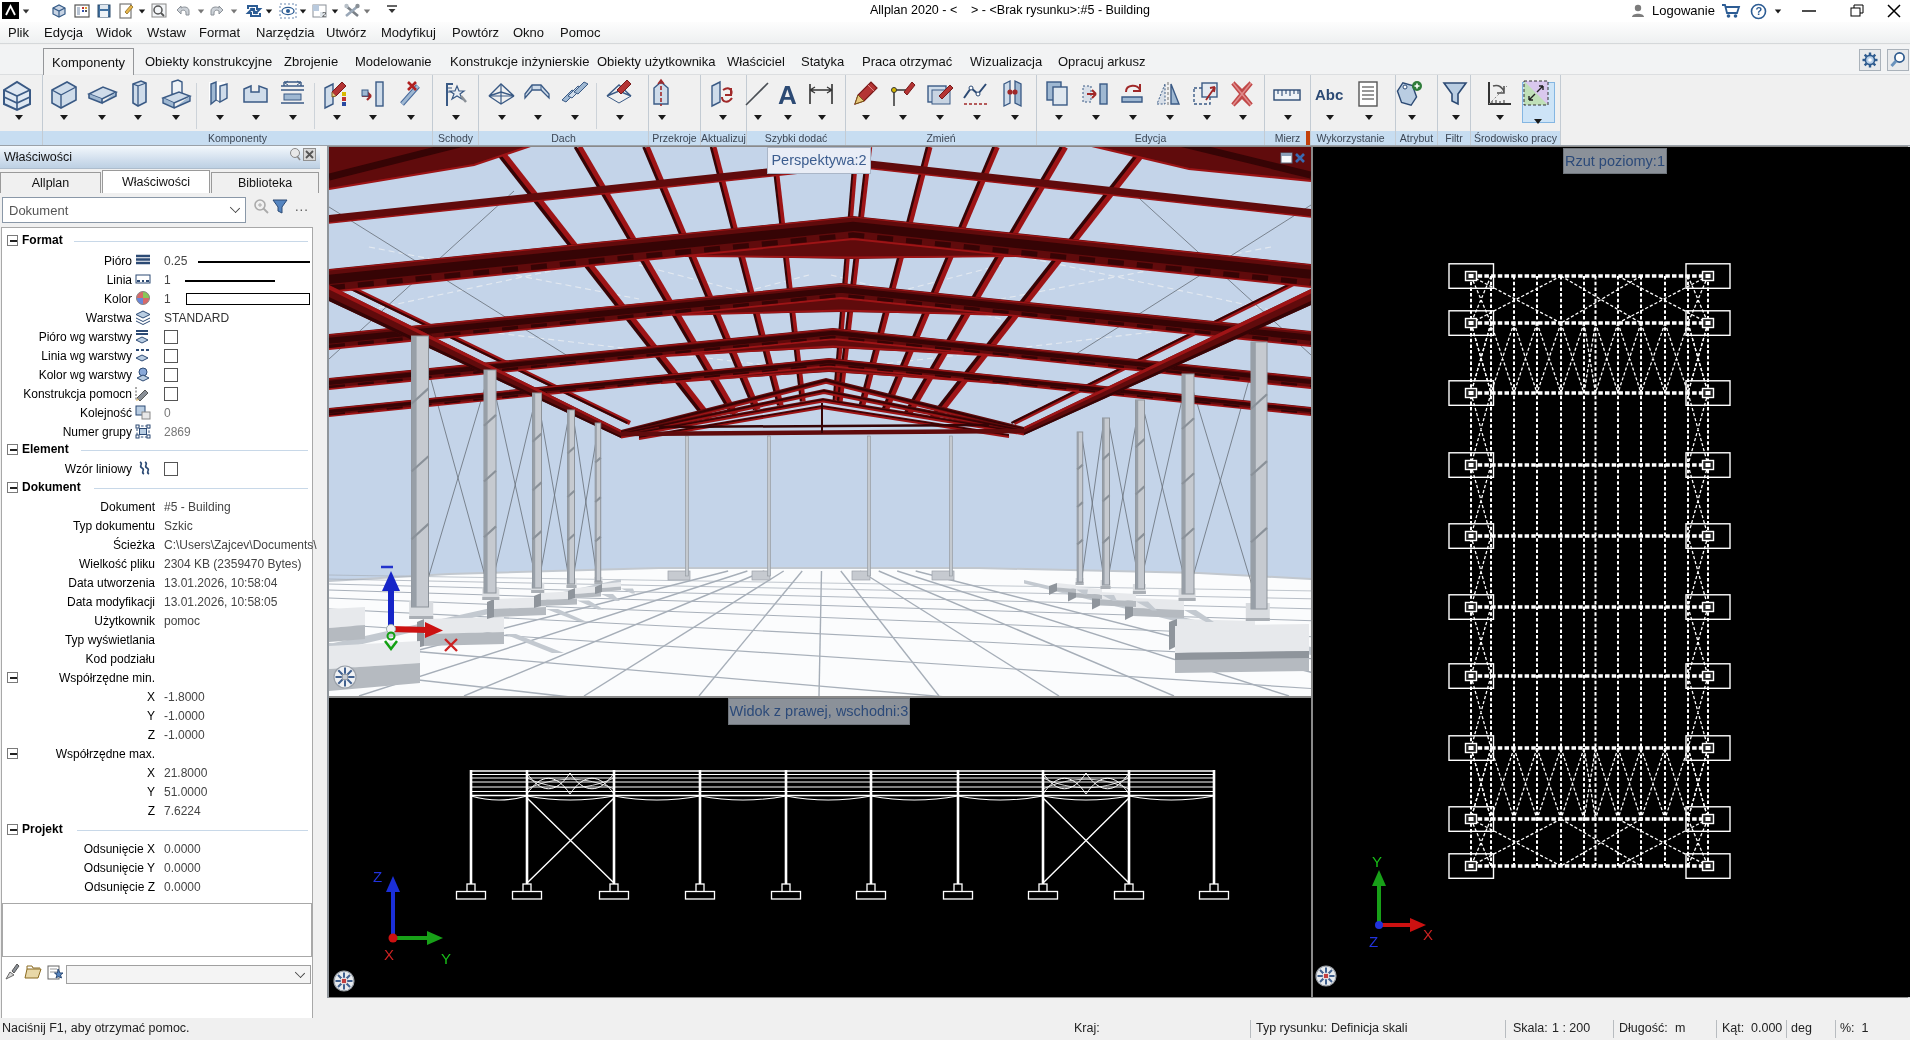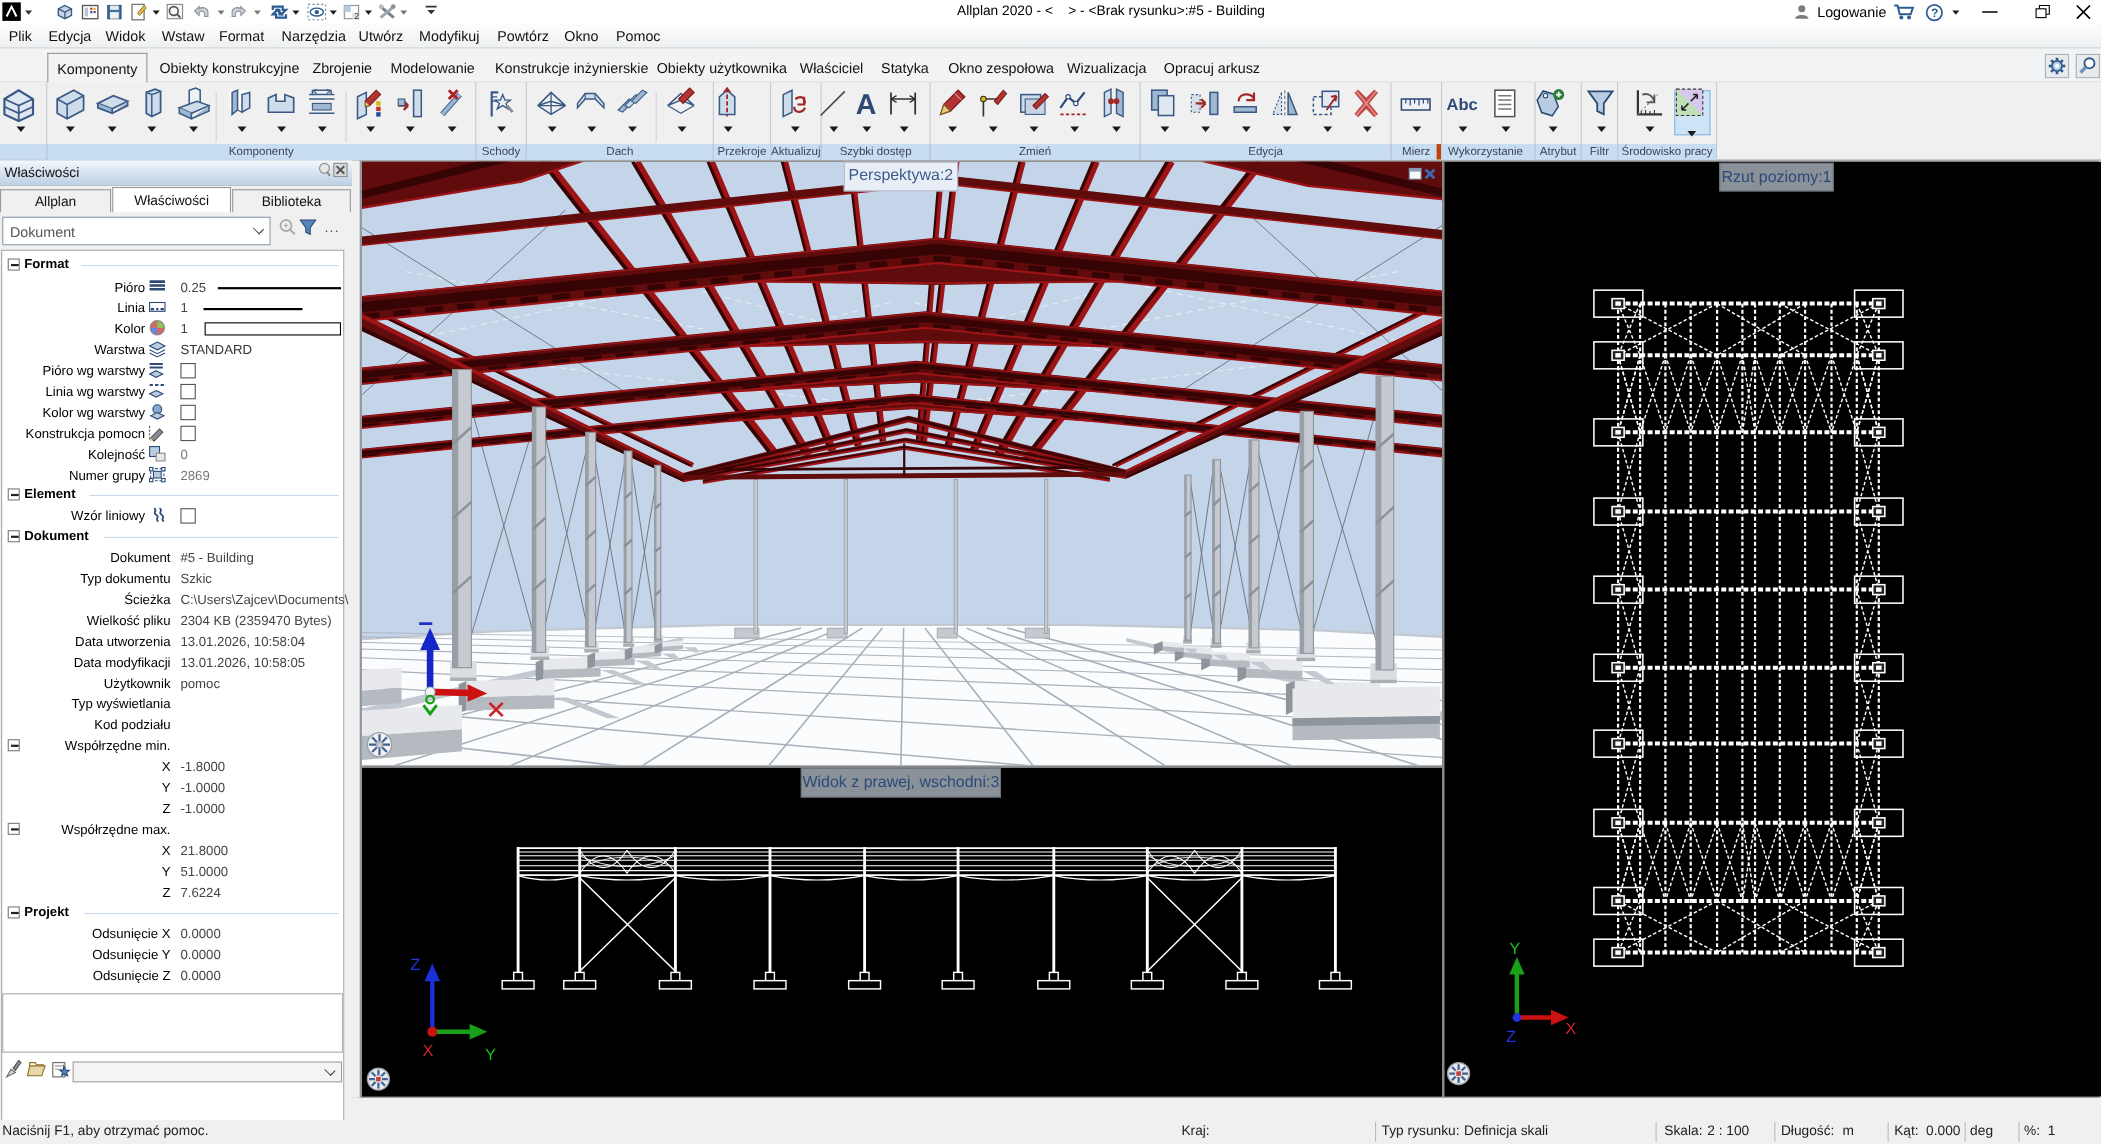--- a/index.html
+++ b/index.html
@@ -176,21 +176,21 @@
     </div>
     <div id="rtabs">
       <div class="tab active" style="left:43px">Komponenty</div>
       <div class="tab" style="left:137px">Obiekty konstrukcyjne</div>
       <div class="tab" style="left:276px">Zbrojenie</div>
       <div class="tab" style="left:347px">Modelowanie</div>
       <div class="tab" style="left:442px">Konstrukcje inżynierskie</div>
       <div class="tab" style="left:589px">Obiekty użytkownika</div>
       <div class="tab" style="left:719px">Właściciel</div>
       <div class="tab" style="left:793px">Statyka</div>
-      <div class="tab" style="left:854px">Okno zespołowa</div>
+      <div class="tab" style="left:854px">Praca otrzymać</div>
       <div class="tab" style="left:962px">Wizualizacja</div>
       <div class="tab" style="left:1050px">Opracuj arkusz</div>
       <div class="rbtn" style="left:1859px;top:4px;width:22px;height:22px"></div>
       <svg class="abs" style="left:1861px;top:6px" width="18" height="18" viewBox="0 0 18 18">
         <circle cx="9" cy="9" r="4.6" fill="#b9d0e8" stroke="#2d5a8e" stroke-width="1.6"></circle>
         <circle cx="9" cy="9" r="1.8" fill="#fff"></circle>
         <g stroke="#2d5a8e" stroke-width="2.4">
           <path d="M9 1.5 L9 4"></path>
           <path d="M9 14 L9 16.5"></path>
           <path d="M1.5 9 L4 9"></path>
@@ -208,21 +208,21 @@
       </svg>
     </div>
     <div id="toolbar">
       <div id="grouplabels">
         <div class="glabel" style="left:0;width:1560px"></div>
         <div class="glabel" style="left:42px;width:390px;border-left:1px solid #aebbc8">Komponenty</div>
         <div class="glabel" style="left:432px;width:46px;border-left:1px solid #aebbc8">Schody</div>
         <div class="glabel" style="left:478px;width:170px;border-left:1px solid #aebbc8">Dach</div>
         <div class="glabel" style="left:648px;width:52px;border-left:1px solid #aebbc8">Przekroje</div>
         <div class="glabel" style="left:700px;width:46px;border-left:1px solid #aebbc8">Aktualizuj</div>
-        <div class="glabel" style="left:746px;width:99px;border-left:1px solid #aebbc8">Szybki dostęp</div>
+        <div class="glabel" style="left:746px;width:99px;border-left:1px solid #aebbc8">Szybki dodać</div>
         <div class="glabel" style="left:845px;width:191px;border-left:1px solid #aebbc8">Zmień</div>
         <div class="glabel" style="left:1036px;width:228px;border-left:1px solid #aebbc8">Edycja</div>
         <div class="glabel" style="left:1264px;width:46px;border-left:1px solid #aebbc8">Mierz</div>
         <div class="glabel" style="left:1306px;width:85px;border-left:4px solid #c2410c">Wykorzystanie</div>
         <div class="glabel" style="left:1395px;width:42px;border-left:1px solid #aebbc8">Atrybut</div>
         <div class="glabel" style="left:1437px;width:33px;border-left:1px solid #aebbc8">Filtr</div>
         <div class="glabel" style="left:1470px;width:90px;border-left:1px solid #aebbc8">Środowisko pracy</div>
       </div>
       <div class="gsep" style="left:42px"></div>
       <div class="gsep" style="left:432px"></div>
@@ -1256,21 +1256,21 @@
       </div>
     </div>
     <div id="statusbar">
       <span style="left:2px">Naciśnij F1, aby otrzymać pomoc.</span>
       <span style="left:1074px">Kraj:</span>
       <div class="ssep" style="left:1250px"></div>
       <span style="left:1256px">Typ rysunku:</span>
       <span style="left:1331px">Definicja skali</span>
       <div class="ssep" style="left:1505px"></div>
       <span style="left:1513px">Skala:</span>
-      <span style="left:1552px">2 : 100</span>
+      <span style="left:1552px">1 : 200</span>
       <div class="ssep" style="left:1613px"></div>
       <span style="left:1619px">Długość:</span>
       <span style="left:1675px">m</span>
       <div class="ssep" style="left:1716px"></div>
       <span style="left:1722px">Kąt:</span>
       <span style="left:1751px">0.000</span>
       <div class="ssep" style="left:1786px"></div>
       <span style="left:1791px">deg</span>
       <div class="ssep" style="left:1835px"></div>
       <span style="left:1840px">%:&nbsp; 1</span>

